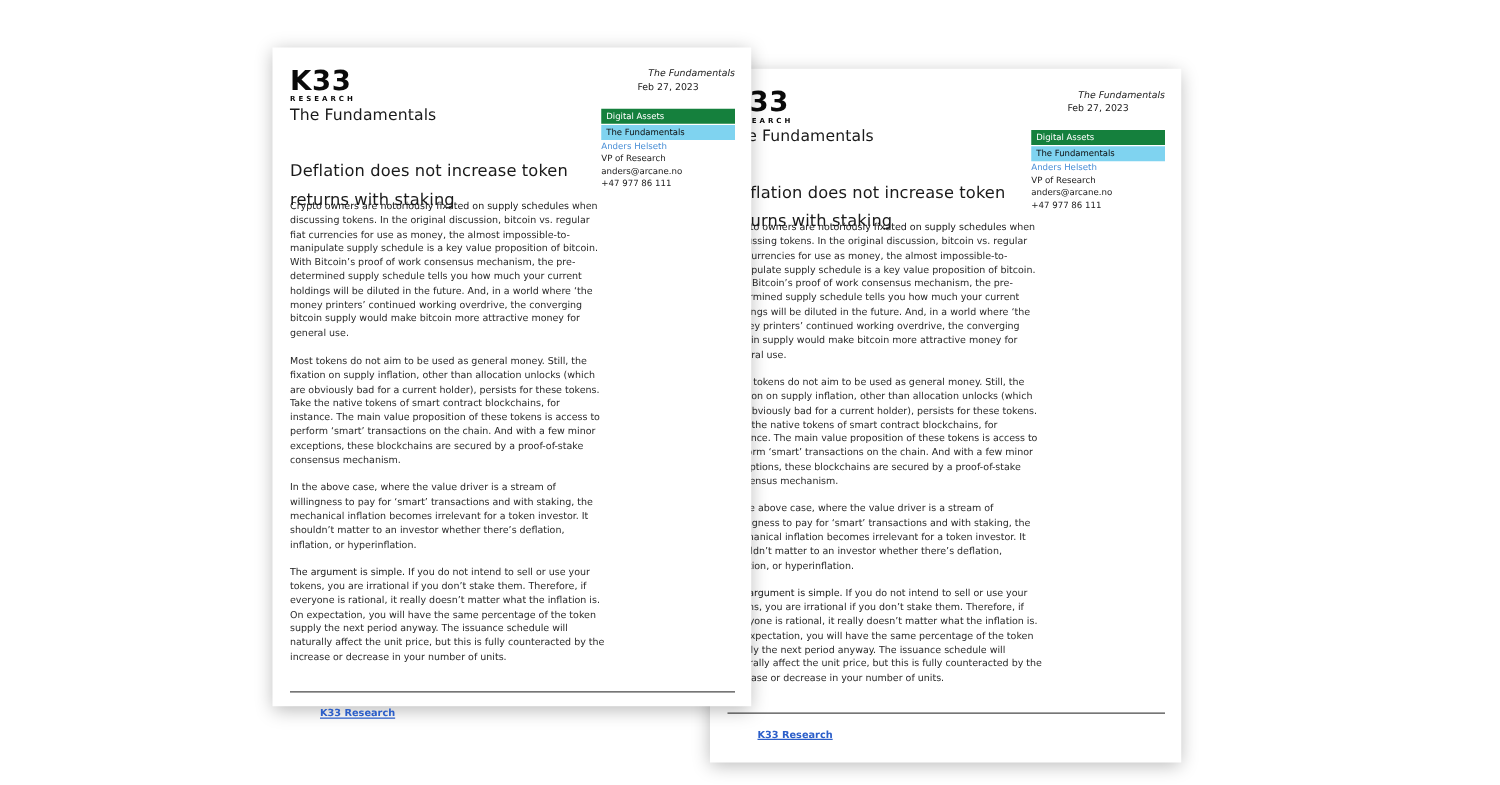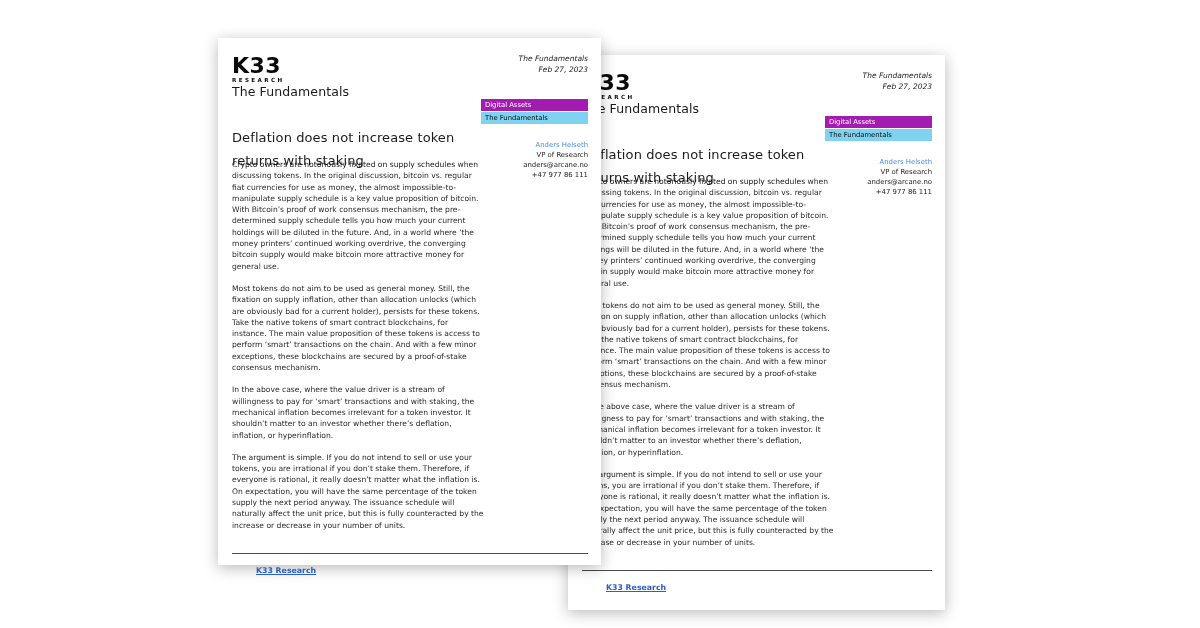--- a/index.html
+++ b/index.html
@@ -27,29 +27,29 @@
     line-height: 20px; color: #0a0a0a;
   }
   .logo-sub {
     font-size: 5.6px; font-weight: 700; letter-spacing: 2.4px;
     color: #0a0a0a; margin-top: 1px;
   }
 
   
   .header-right { position: absolute; right: 13px; top: 16px; width: 107px; }
   .pub-name  { font-size: 7.5px; font-style: italic; text-align: right; color: #1d1d1d; line-height: 10px; }
-  .pub-date  { font-size: 7.5px; text-align: right; color: #1d1d1d; line-height: 10px; margin-top: 1px; font-style: italic; }
+  .pub-date  { font-size: 7.5px; text-align: center; color: #1d1d1d; line-height: 10px; margin-top: 1px; }
   .tag {
     width: 100%; height: 12px; line-height: 12px;
     font-size: 6.8px; padding-left: 4px; text-align: left;
     white-space: nowrap; overflow: hidden;
   }
-  .tag-dark { background: #a21caf; color: #ffffff; margin-top: 24px; }
+  .tag-dark { background: #15803d; color: #ffffff; margin-top: 12px; }
   .tag-cyan { background: #7fd3f0; color: #0d0d0d; margin-top: 1px; }
-  .contact { margin-top: 16px; text-align: right; }
+  .contact { margin-top: 0; text-align: left; }
   .contact-name { font-size: 6.9px; line-height: 10px; color: #4a8fd6; cursor: pointer; }
   .contact-line { font-size: 6.9px; line-height: 10px; color: #222222; }
 
   
   .section-title {
     position: absolute; left: 14px; top: 46px;
     font-size: 12.5px; color: #1a1a1a; letter-spacing: 0.1px;
   }
   .headline {
     position: absolute; left: 14px; top: 88px; width: 262px;

